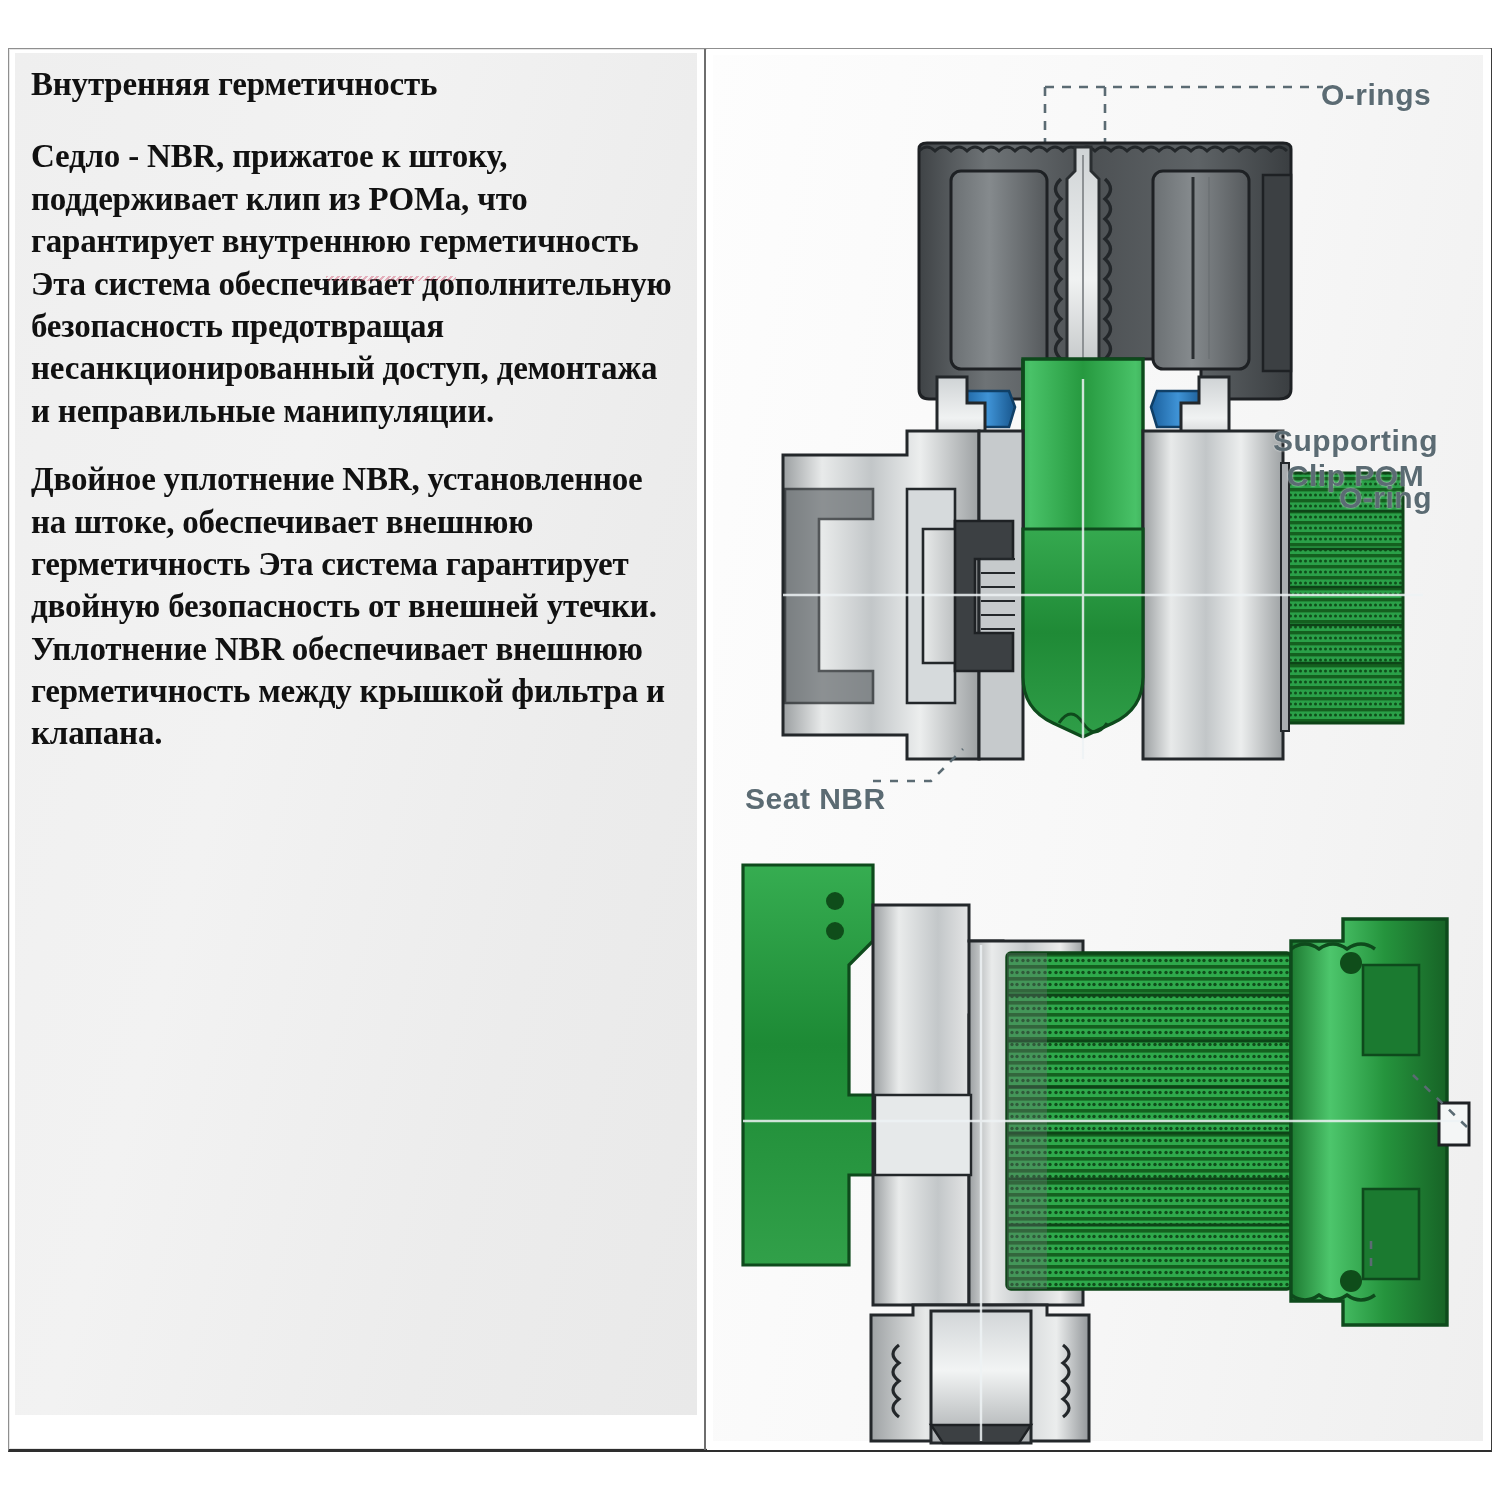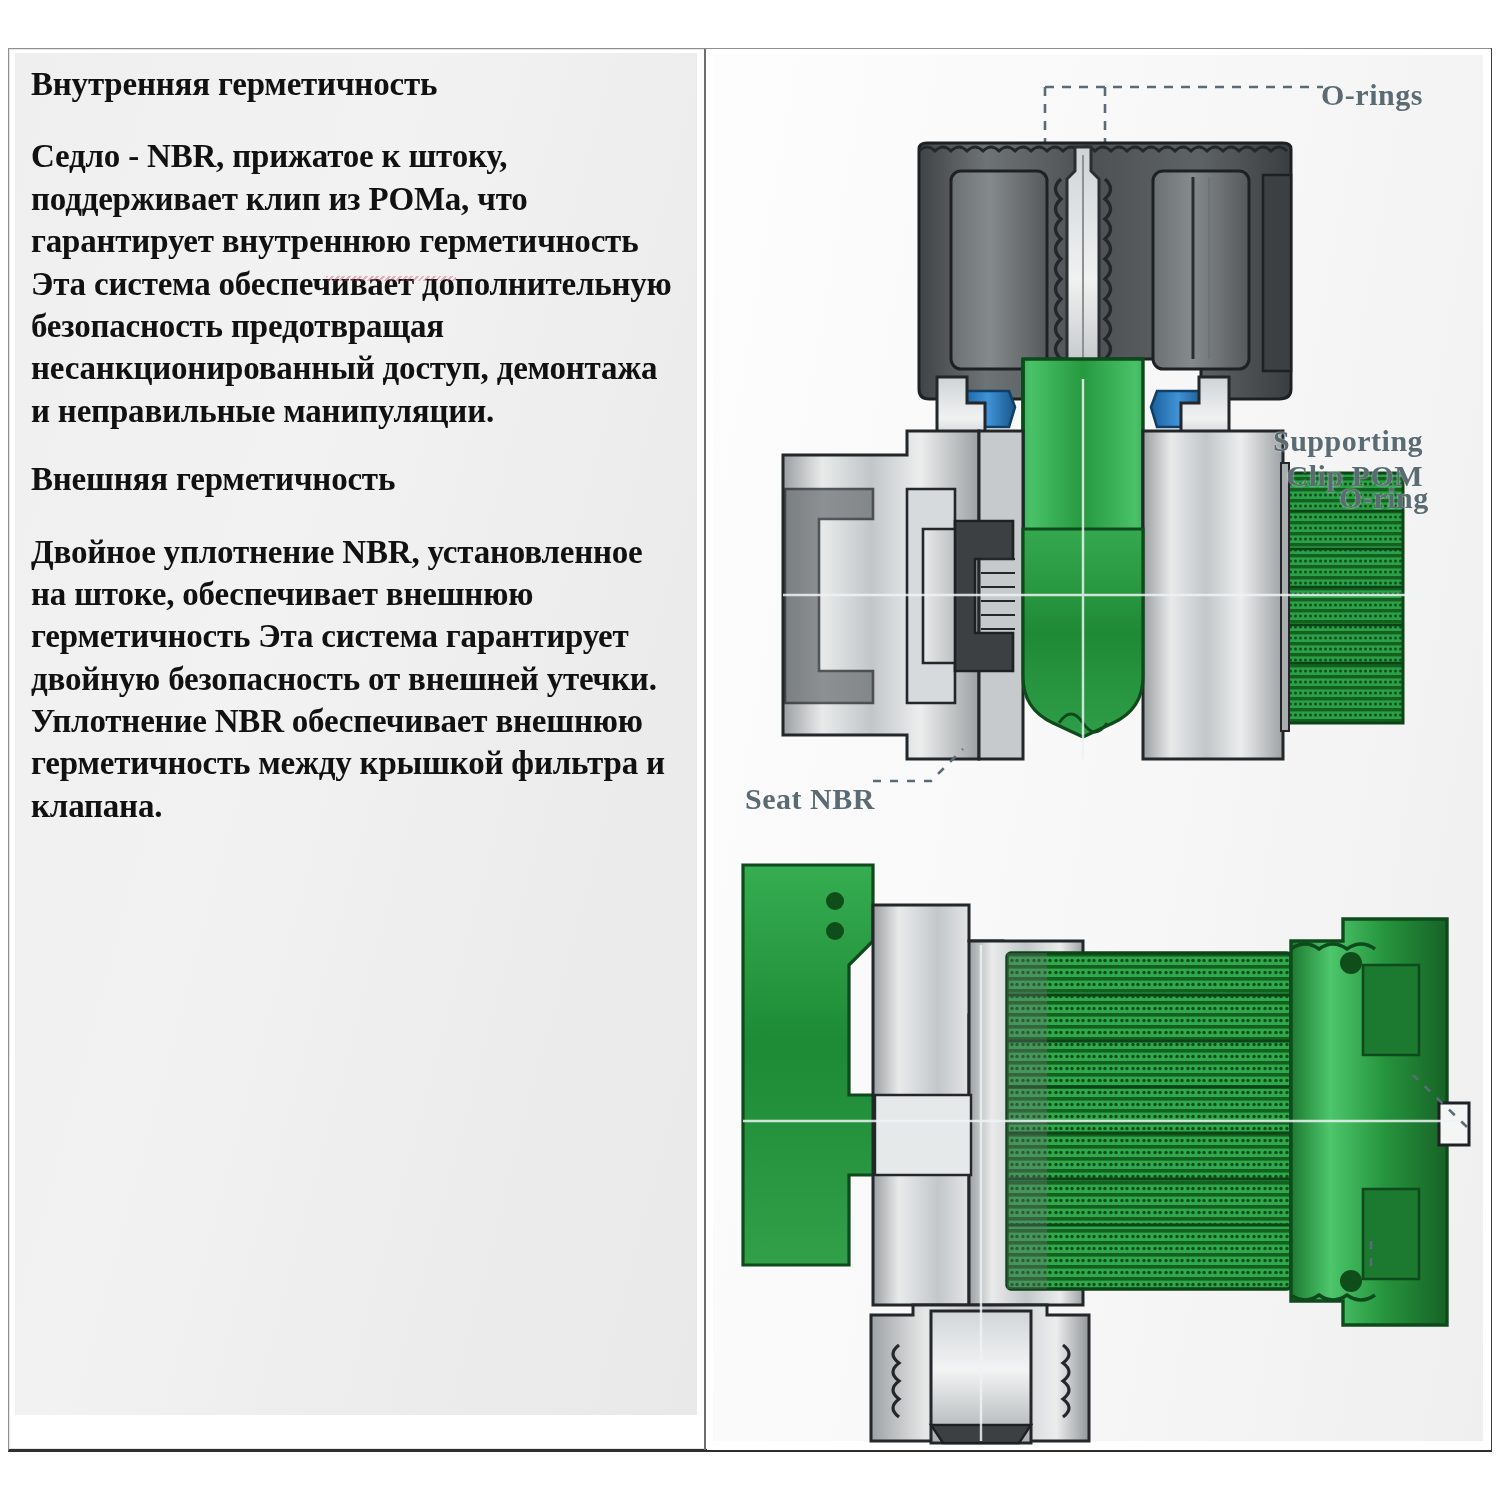--- a/index.html
+++ b/index.html
@@ -94,51 +94,50 @@
 
   .figure { position: absolute; }
   #fig-top    { left: 10px;  top: 4px;   width: 760px; height: 780px; }
   #fig-bottom { left: 10px;  top: 790px; width: 760px; height: 600px; }
 
   .fig-svg { display: block; width: 100%; height: 100%; }
 
   
   .callout {
     position: absolute;
-    font-family: Liberation Serif, serif;
+    font-family: Liberation Sans, sans-serif;
     font-size: 30px;
     font-weight: 700;
     color: #5b6b73;
     letter-spacing: 0.5px;
     line-height: 1.18;
     white-space: pre;
     text-shadow: 0 0 2px rgba(255,255,255,.9);
   }
   #label-orings    { left: 608px; top: 22px; }
-  #label-clip      { left: 560px; top: 368px; text-align: right; }
+  #label-clip      { left: 560px; top: 368px; text-align: center; }
   #label-seat      { left: 32px;  top: 718px; margin-top: 8px; }
   #label-oring-low { left: 626px; top: 425px; }
 </style>
 </head>
 <body>
 
 <div id="page">
   <div class="frame">
 
     <div class="col-divider"></div>
 
     <div class="text-col">
       <div class="text-plate">
         <div class="text-inner">
 
           <p class="para heading">Внутренняя герметичность</p>
 
           <p class="para">Седло - NBR, прижатое к штоку, поддерживает клип из POMa, что гарантирует внутреннюю герметичность Эта система обеспечивает дополнительную безопасность предотвращая несанкционированный доступ, демонтажа и неправильные манипуляции.</p>
 
-          <p class="para heading">Внешняя герметичность</p>
 
           <p class="para">Двойное уплотнение NBR, установленное на штоке, обеспечивает внешнюю герметичность Эта система гарантирует двойную безопасность от внешней утечки. Уплотнение NBR обеспечивает внешнюю герметичность между крышкой фильтра и клапана.</p>
 
 
 
 
         </div>
         <div class="squiggle"></div>
       </div>
     </div>

